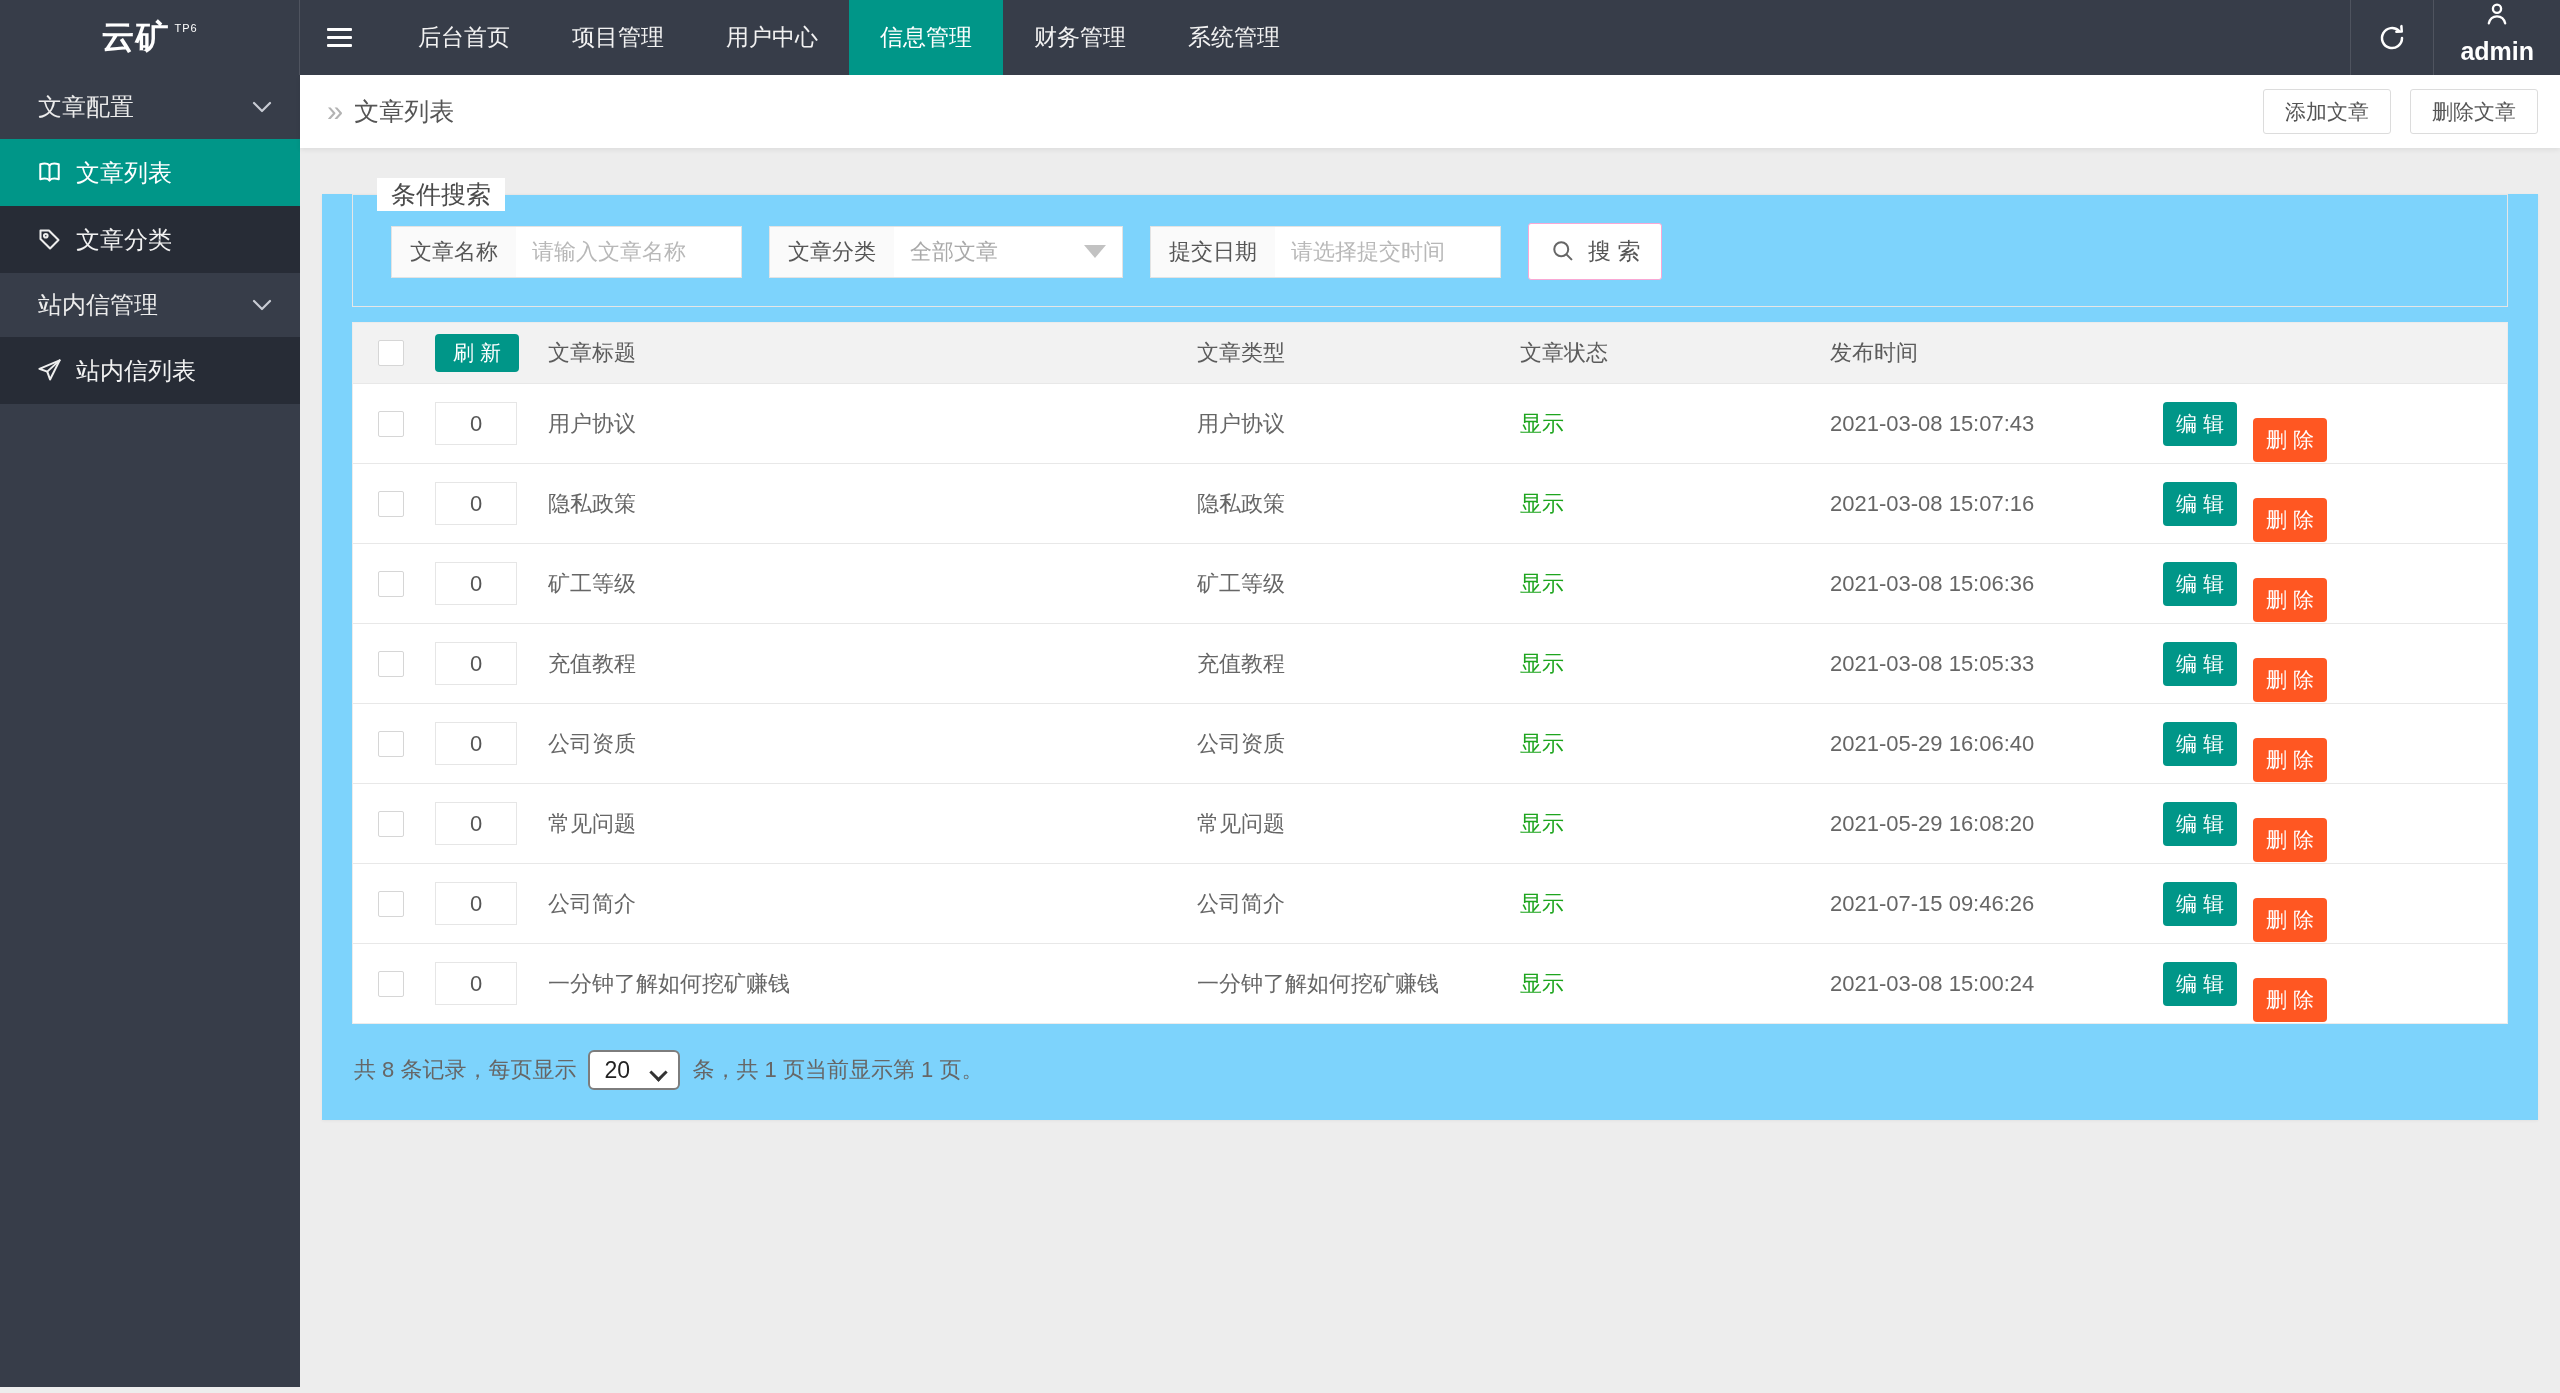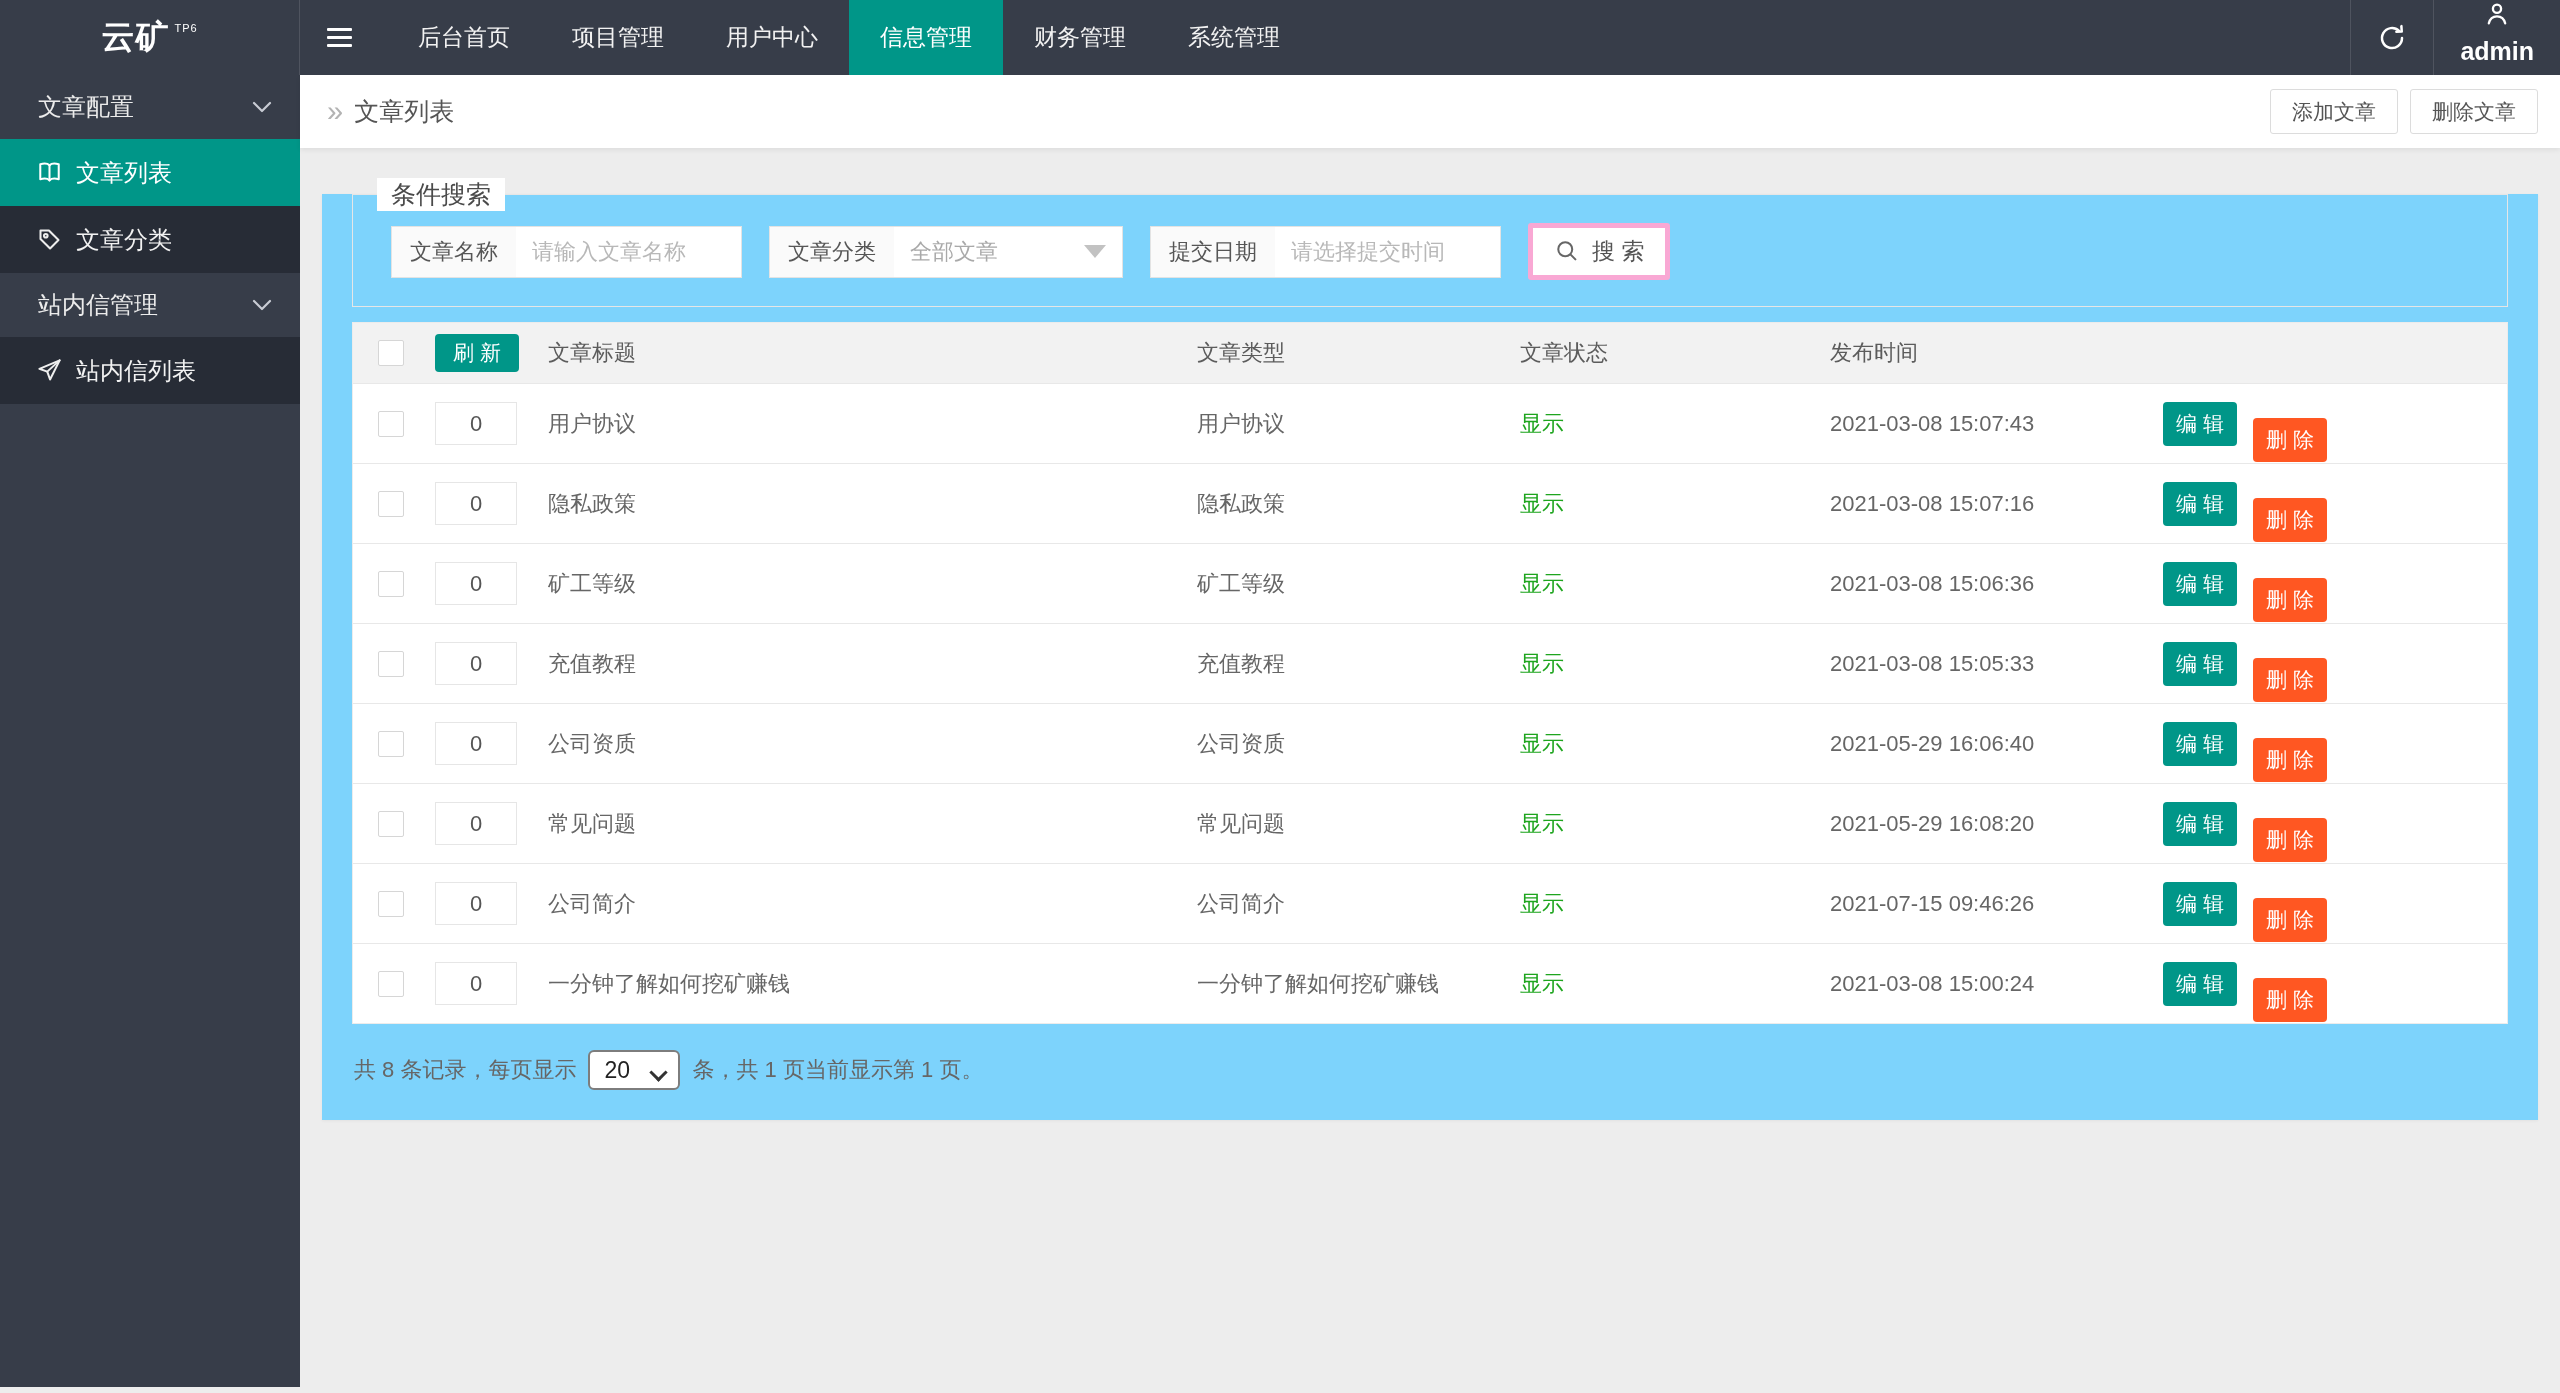--- a/index.html
+++ b/index.html
@@ -26,37 +26,37 @@
   .side-group .sg-label { flex:1; }
   .side-item { height:67px; display:flex; align-items:center; gap:13px; padding-left:36px; background:#272c36; color:#f2f2f2; font-size:24px; cursor:pointer; }
   .side-item.active { background:#009688; color:#fff; }
 
   
   .main { position:absolute; top:75px; left:300px; width:2260px; height:1318px; background:#ededed; }
   .breadcrumb-bar { height:73px; background:#fff; display:flex; align-items:center; padding:0 22px 0 27px; box-shadow:0 2px 5px rgba(0,0,0,.07); position:relative; z-index:2; }
   .breadcrumb { display:flex; align-items:center; gap:11px; }
   .bc-sep { color:#b3b3b3; font-size:29px; line-height:1; }
   .bc-title { color:#555; font-size:25px; }
-  .page-actions { margin-left:auto; display:flex; gap:12px; }
+  .page-actions { margin-left:auto; display:flex; gap:19px; }
   .white-btn { height:45px; padding:0 21px; background:#fff; border:1px solid #dcdcdc; border-radius:3px; font-size:21px; color:#555; cursor:pointer; font-family:inherit; }
 
   .card { margin:24px 22px 0; background:#7dd3fc; padding:0 30px 30px; box-shadow:0 1px 3px rgba(0,0,0,.05); }
 
   
   .field { margin-top:46px; border:1px solid #e6e6e6; position:relative; height:113px; }
   .field-legend { position:absolute; top:-17px; left:24px; background:#fff; padding:0 14px; font-size:25px; color:#4a4a4a; }
   .search-row { display:flex; align-items:center; gap:27px; padding:28px 0 0 38px; }
   .f-group { display:flex; align-items:stretch; height:52px; border:1px solid #e3e3e3; background:#fff; }
   .f-label { background:#fafafa; display:flex; align-items:center; padding:0 18px; font-size:22px; color:#565656; white-space:nowrap; }
   .f-input { border:none; outline:none; width:225px; padding:0 16px; font-size:22px; color:#666; font-family:inherit; background:#fff; }
   .f-input::placeholder { color:#b8b8b8; }
   .f-select { width:228px; display:flex; align-items:center; justify-content:space-between; padding:0 16px; cursor:pointer; }
   .f-select-text { font-size:22px; color:#a9a9a9; }
   .caret-down { width:0; height:0; border-left:11px solid transparent; border-right:11px solid transparent; border-top:13px solid #c2c2c2; }
-  .search-btn { height:57px; padding:16px 21px; display:flex; align-items:center; gap:11px; background:#fff; border:5px solid #f9a8d4; border-radius:3px; font-size:23px; color:#555; cursor:pointer; font-family:inherit; }
+  .search-btn { height:57px; padding:16px 21px; display:flex; align-items:center; gap:11px; background:#fff; border:1px solid #f9a8d4; border-radius:3px; font-size:23px; color:#555; cursor:pointer; font-family:inherit; }
 
   
   .table { margin-top:15px; border:1px solid #ececec; }
   .row { display:grid; grid-template-columns:62px 120px 660px 325px 310px 333px 1fr; align-items:center; }
   .thead { height:60px; background:#f2f2f2; font-size:22px; color:#5c5c5c; }
   .tr { height:80px; border-top:1px solid #e8e8e8; font-size:22px; color:#666; background:#fff; }
   .col-check { padding-left:25px; }
   .checkbox { display:block; width:26px; height:26px; background:#fff; border:1px solid #d6d6d6; border-radius:2px; cursor:pointer; }
   .refresh-table-btn { margin-left:20px; width:84px; height:38px; background:#009688; color:#fff; border:none; border-radius:4px; font-size:21px; cursor:pointer; font-family:inherit; }
   .sort-input { margin-left:20px; width:82px; height:43px; border:1px solid #e6e6e6; text-align:center; font-size:22px; color:#555; font-family:inherit; outline:none; }

